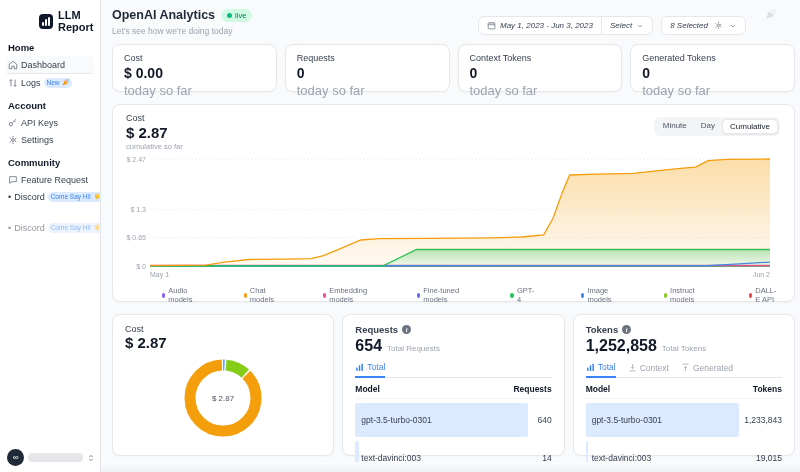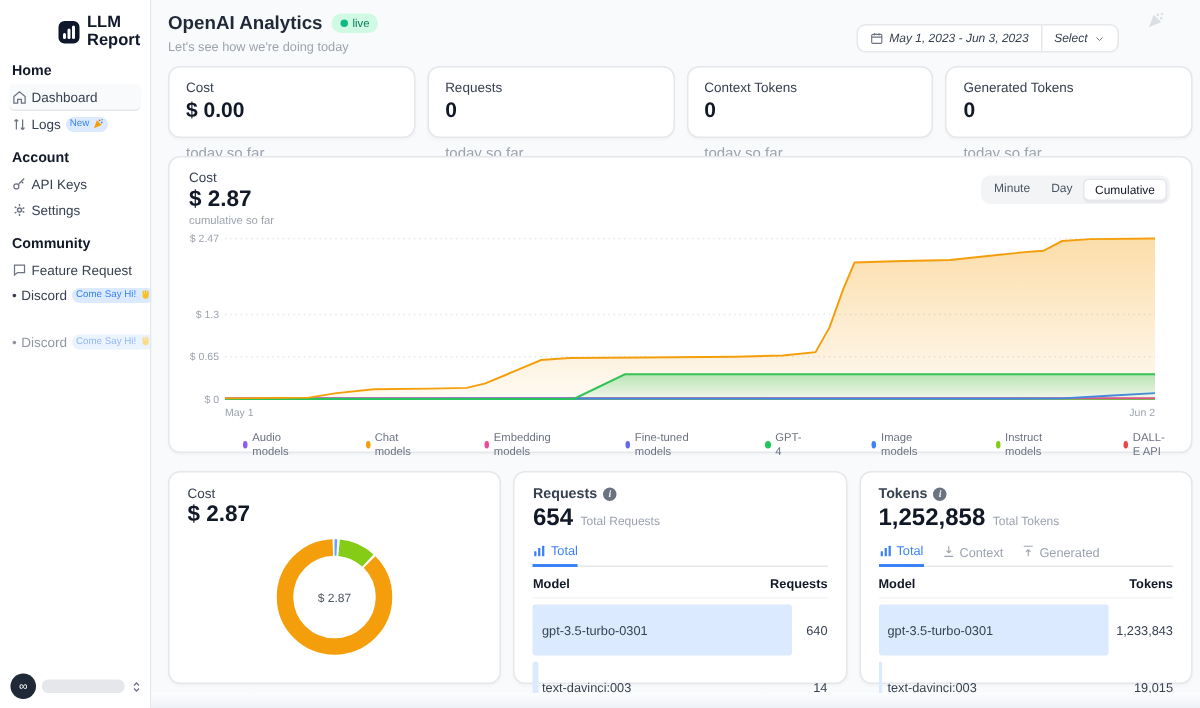--- a/index.html
+++ b/index.html
@@ -34,21 +34,21 @@
 .ctrl{display:flex;align-items:center;background:#fff;border:1px solid #e5e7eb;border-radius:6px;font-size:8px;color:#374151;height:19px;font-style:italic;}
 .ctrl .seg{display:flex;align-items:center;gap:4px;padding:0 8px;height:100%;}
 .ctrl .seg+.seg{border-left:1px solid #e5e7eb;}
 .confetti{position:absolute;right:24px;top:6px;opacity:.3;}
 
 .stat-row{display:flex;gap:8px;margin-top:8px;}
 .card{background:#fff;border:1px solid #e5e7eb;border-radius:8px;box-shadow:0 1px 2px rgba(0,0,0,.03);}
 .stat-card{flex:1;padding:8px 11px;height:48px;}
 .stat-label{font-size:9px;color:#374151;}
 .stat-value{font-size:14px;font-weight:bold;color:#111827;margin-top:2px;}
-.stat-sub{font-size:10px;color:#9ca3af;margin-top:16px;}
+.stat-sub{font-size:13px;color:#9ca3af;margin-top:2px;}
 
 .chart-card{margin-top:12px;padding:8px 13px;position:relative;height:198px;}
 .chart-label{font-size:9px;color:#374151;}
 .chart-value{font-size:15px;font-weight:bold;margin-top:1px;}
 .chart-sub{font-size:7.5px;color:#9ca3af;margin-top:1px;}
 .seg-ctl{position:absolute;top:12px;right:14px;display:flex;background:#f3f4f6;border-radius:6px;padding:2px;font-size:8px;color:#4b5563;}
 .seg-ctl span{padding:2px 7px;border-radius:4px;}
 .seg-ctl span.active{background:#fff;border:1px solid #e5e7eb;box-shadow:0 1px 1px rgba(0,0,0,.05);color:#111827;}
 .legend{display:flex;justify-content:center;gap:10px;margin-top:1px;}
 .legend-item{display:flex;align-items:center;gap:3px;font-size:7.5px;color:#6b7280;padding-left:36px;}
@@ -179,20 +179,32 @@
         <div class="ctrl">
           <span class="seg">
             <svg class="icon" width="9" height="9" viewBox="0 0 24 24" fill="none" stroke="currentColor" stroke-width="2">
                 <rect x="3" y="5" width="18" height="16" rx="2"></rect>
                 <path d="M8 3v4m8-4v4M3 10h18"></path>
               </svg>
             <span>May 1, 2023 - Jun 3, 2023</span>
           </span>
           <span class="seg">
             <span>Select</span>
+            <svg class="icon" width="8" height="8" viewBox="0 0 24 24" fill="none" stroke="currentColor" stroke-width="2">
+                <path d="m6 9 6 6 6-6"></path>
+              </svg>
+          </span>
+        </div>
+        <div class="ctrl">
+          <span class="seg" style="gap:6px;">
+            <span>8 Selected</span>
+            <svg class="icon" width="9" height="9" viewBox="0 0 24 24" fill="none" stroke="currentColor" stroke-width="2.2">
+                <circle cx="12" cy="12" r="3.2"></circle>
+                <path d="M12 2.5v3.4m0 12.2v3.4M4.3 6.9l2.9 1.7m9.6 5.6 2.9 1.7M4.3 17.1l2.9-1.7m9.6-5.6 2.9-1.7"></path>
+              </svg>
             <svg class="icon" width="8" height="8" viewBox="0 0 24 24" fill="none" stroke="currentColor" stroke-width="2">
                 <path d="m6 9 6 6 6-6"></path>
               </svg>
           </span>
         </div>
       </div>
     </div>
     <div class="confetti"><svg width="11" height="11" viewBox="0 0 24 24">
           <path fill="#9ca3af" d="M2 22 9 4l11 11z"></path>
           <circle cx="15" cy="4" r="2" fill="#9ca3af"></circle>

